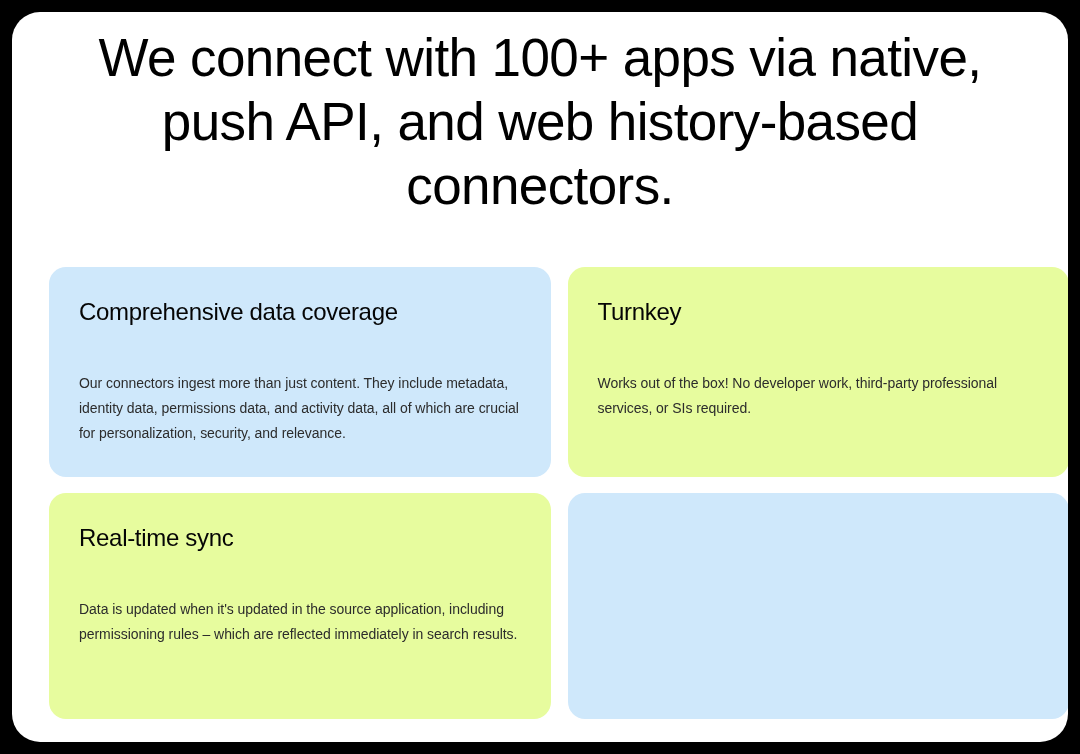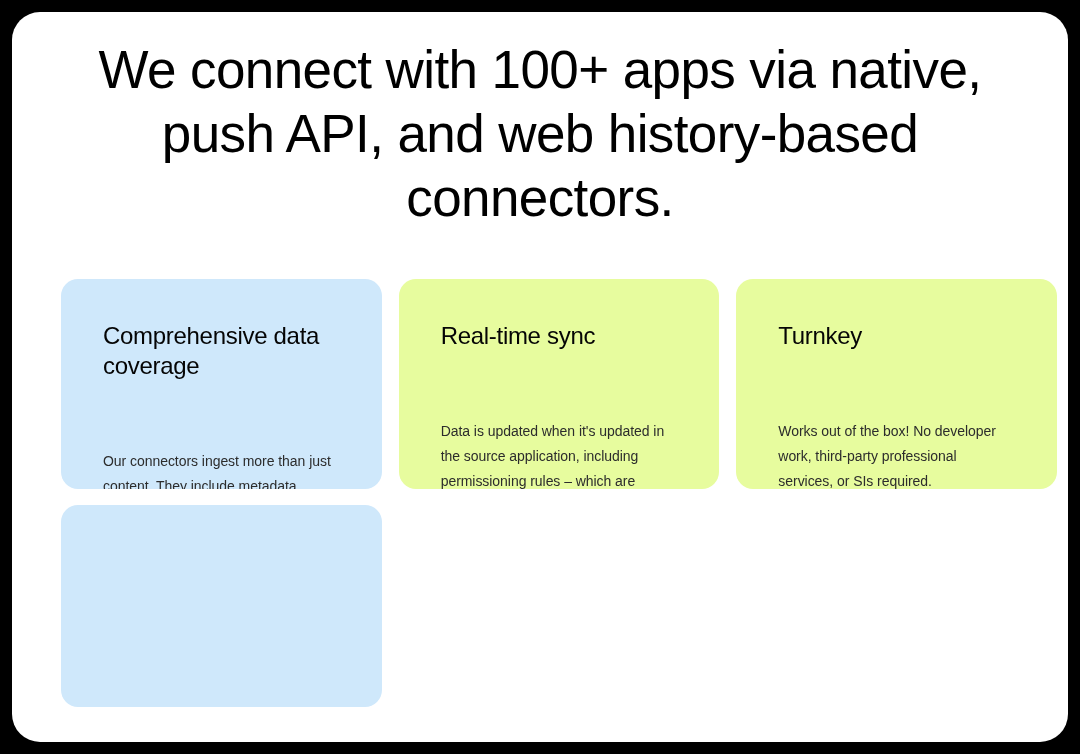--- a/index.html
+++ b/index.html
@@ -1,16 +1,16 @@
 <!DOCTYPE html>
 <html><head>
 <meta charset="utf-8">
 <title>Connectors Feature Slide</title>
 <style>
-  * { box-sizing: border-box; margin: 0; padding: 12px; }
+  * { box-sizing: border-box; margin: 0; padding: 0; }
 
   html, body {
     width: 1080px;
     height: 754px;
     background: #000000;
     font-family: "Liberation Sans", "DejaVu Sans", sans-serif;
     -webkit-font-smoothing: antialiased;
   }
 
   .slide-frame {
@@ -47,21 +47,21 @@
   }
 
   
   .card-grid {
     position: absolute;
     left: 12px;
     top: 255px;
     width: 1020px;
     height: 452px;
     display: grid;
-    grid-template-columns: 1fr 1fr 1fr;
+    grid-template-columns: 1fr 1fr;
     grid-template-rows: 210px 1fr;
     column-gap: 17px;
     row-gap: 16px;
   }
 
   .card {
     border-radius: 17px;
     padding: 30px 30px 24px 30px;
     overflow: hidden;
   }
@@ -97,27 +97,27 @@
     <h1 class="headline">We connect with 100+ apps via native, push API, and web history-based connectors.</h1>
 
     <div class="card-grid">
 
       <div class="card card--blue">
         <div class="card-title">Comprehensive data coverage</div>
         <div class="card-body">Our connectors ingest more than just content. They include metadata, identity data, permissions data, and activity data, all of which are crucial for personalization, security, and relevance.</div>
       </div>
 
       <div class="card card--green">
-        <div class="card-title">Real-time sync</div>
-        <div class="card-body">Data is updated when it's updated in the source application, including permissioning rules – which are reflected immediately in search results.</div>
+        <div class="card-title">Turnkey</div>
+        <div class="card-body">Works out of the box! No developer work, third-party professional services, or SIs required.</div>
       </div>
 
       <div class="card card--green">
-        <div class="card-title">Turnkey</div>
-        <div class="card-body">Works out of the box! No developer work, third-party professional services, or SIs required.</div>
+        <div class="card-title">Real-time sync</div>
+        <div class="card-body">Data is updated when it's updated in the source application, including permissioning rules – which are reflected immediately in search results.</div>
       </div>
 
       <div class="card card--blue">
       </div>
 
     </div>
   </div>
 </div>
 
 </body></html>

